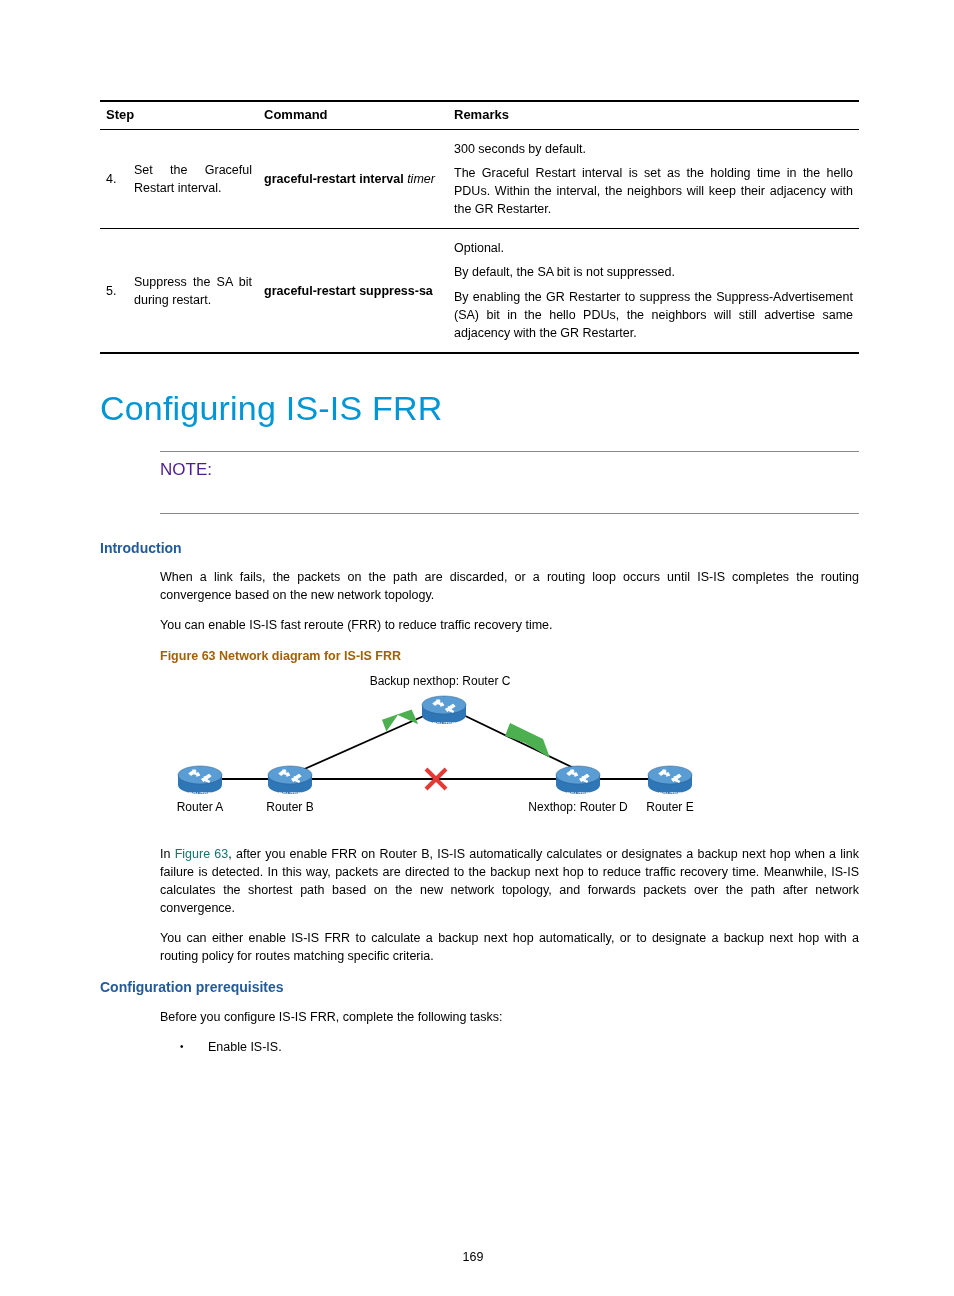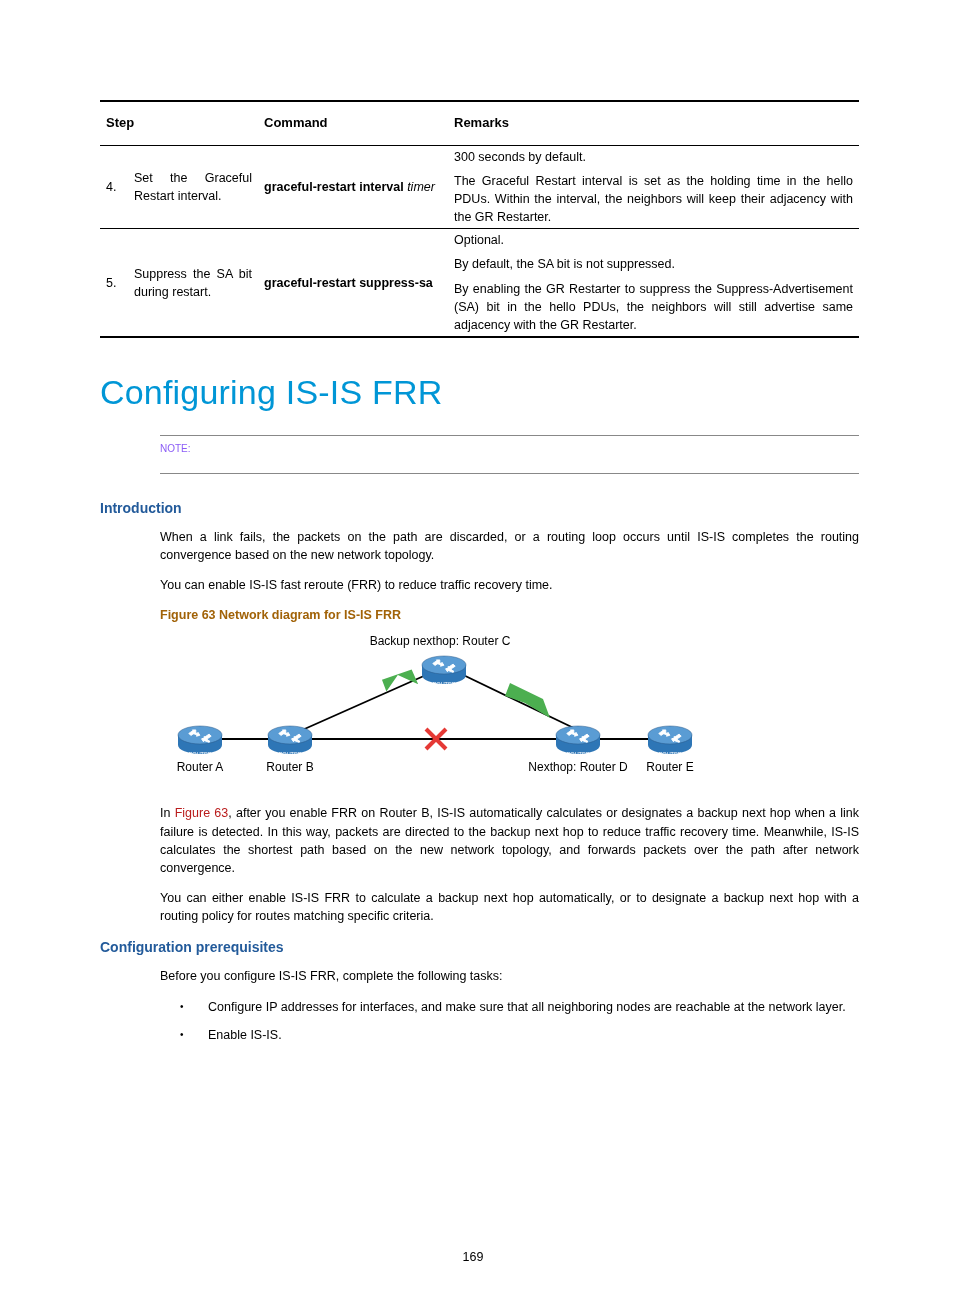--- a/index.html
+++ b/index.html
@@ -13,22 +13,22 @@
     position: relative;
     padding: 100px 95px 60px 100px;
     line-height: 1.45;
   }
   .tbl {
     width: 100%;
     border-collapse: collapse;
     margin-bottom: 30px;
   }
   .tbl thead tr { border-top: 2px solid #000; border-bottom: 1.5px solid #000; }
-  .tbl th { text-align: left; font-weight: bold; padding: 12px 6px; font-size: 13px; }
-  .tbl td { padding: 2px 6px; vertical-align: middle; font-size: 12.5px; text-align: justify; }
+  .tbl th { text-align: left; font-weight: bold; padding: 4px 6px; font-size: 13px; }
+  .tbl td { padding: 10px 6px; vertical-align: middle; font-size: 12.5px; text-align: justify; }
   .tbl tbody tr { border-bottom: 1px solid #000; }
   .tbl tbody tr:last-child { border-bottom: 2px solid #000; }
   .step-num { text-align: right; width: 28px; vertical-align: middle !important; padding-right: 6px !important; }
   .step-desc { width: 130px; text-align: justify; }
   .cmd-col { width: 190px; font-size: 12.5px; text-align: left !important; }
   .cmd-bold { font-weight: bold; text-align: right; }
   .cmd-ital { font-style: italic; text-align: right; }
   .remarks div { margin-bottom: 6px; }
   .remarks div:last-child { margin-bottom: 0; }
 
@@ -39,21 +39,21 @@
     margin: 10px 0 18px 0;
     letter-spacing: 0.2px;
   }
   .note-box {
     margin-left: 60px;
     border-top: 1px solid #888;
     border-bottom: 1px solid #888;
     padding: 6px 0 10px 0;
     margin-bottom: 24px;
   }
-  .note-label { color: #8b5cf6; font-size: 10px; font-weight: normal; margin-bottom: 6px; }
+  .note-label { color: #4c1d95; font-size: 17px; font-weight: normal; margin-bottom: 20px; }
   .note-ul { list-style: none; padding-left: 18px; }
   .note-ul li { position: relative; margin-bottom: 4px; font-size: 12.5px; }
   .note-ul li::before {
     content: "•";
     color: #225a9a;
     position: absolute;
     left: -16px;
     font-size: 13px;
   }
   .blue-h3 {
@@ -72,21 +72,21 @@
     color: #a16207;
     font-weight: bold;
     font-size: 12.5px;
     margin-left: 60px;
     margin-bottom: 6px;
   }
   .diagram {
     margin-left: 60px;
     margin-bottom: 18px;
   }
-  .link { color: #b91c1c; }
+  .link { color: #0f766e; }
   .cfg-ul { list-style: none; margin-left: 80px; }
   .cfg-ul li { position: relative; padding-left: 28px; margin-bottom: 10px; font-size: 12.5px; text-align: justify; }
   .cfg-ul li::before {
     content: "•"; position: absolute; left: 0; font-size: 10px; color: #000; top: 2px;
   }
   .page-num {
     position: absolute;
     bottom: 30px;
     left: 0; right: 8px;
     text-align: center;
@@ -197,17 +197,16 @@
 </div>
 
 <div class="para">
   <span>In </span><span class="link">Figure 63</span><span>, after you enable FRR on Router B, IS-IS automatically calculates or designates a backup next hop when a link failure is detected. In this way, packets are directed to the backup next hop to reduce traffic recovery time. Meanwhile, IS-IS calculates the shortest path based on the new network topology, and forwards packets over the path after network convergence.</span>
 </div>
 <div class="para">You can either enable IS-IS FRR to calculate a backup next hop automatically, or to designate a backup next hop with a routing policy for routes matching specific criteria.</div>
 
 <div class="blue-h3">Configuration prerequisites</div>
 <div class="para">Before you configure IS-IS FRR, complete the following tasks:</div>
 <ul class="cfg-ul">
-  <li>Configure IP addresses for interfaces, and make sure that all neighboring nodes are reachable at the network layer.</li>
   <li>Enable IS-IS.</li>
 </ul>
 
 <div class="page-num">169</div>
 
 </body></html>

